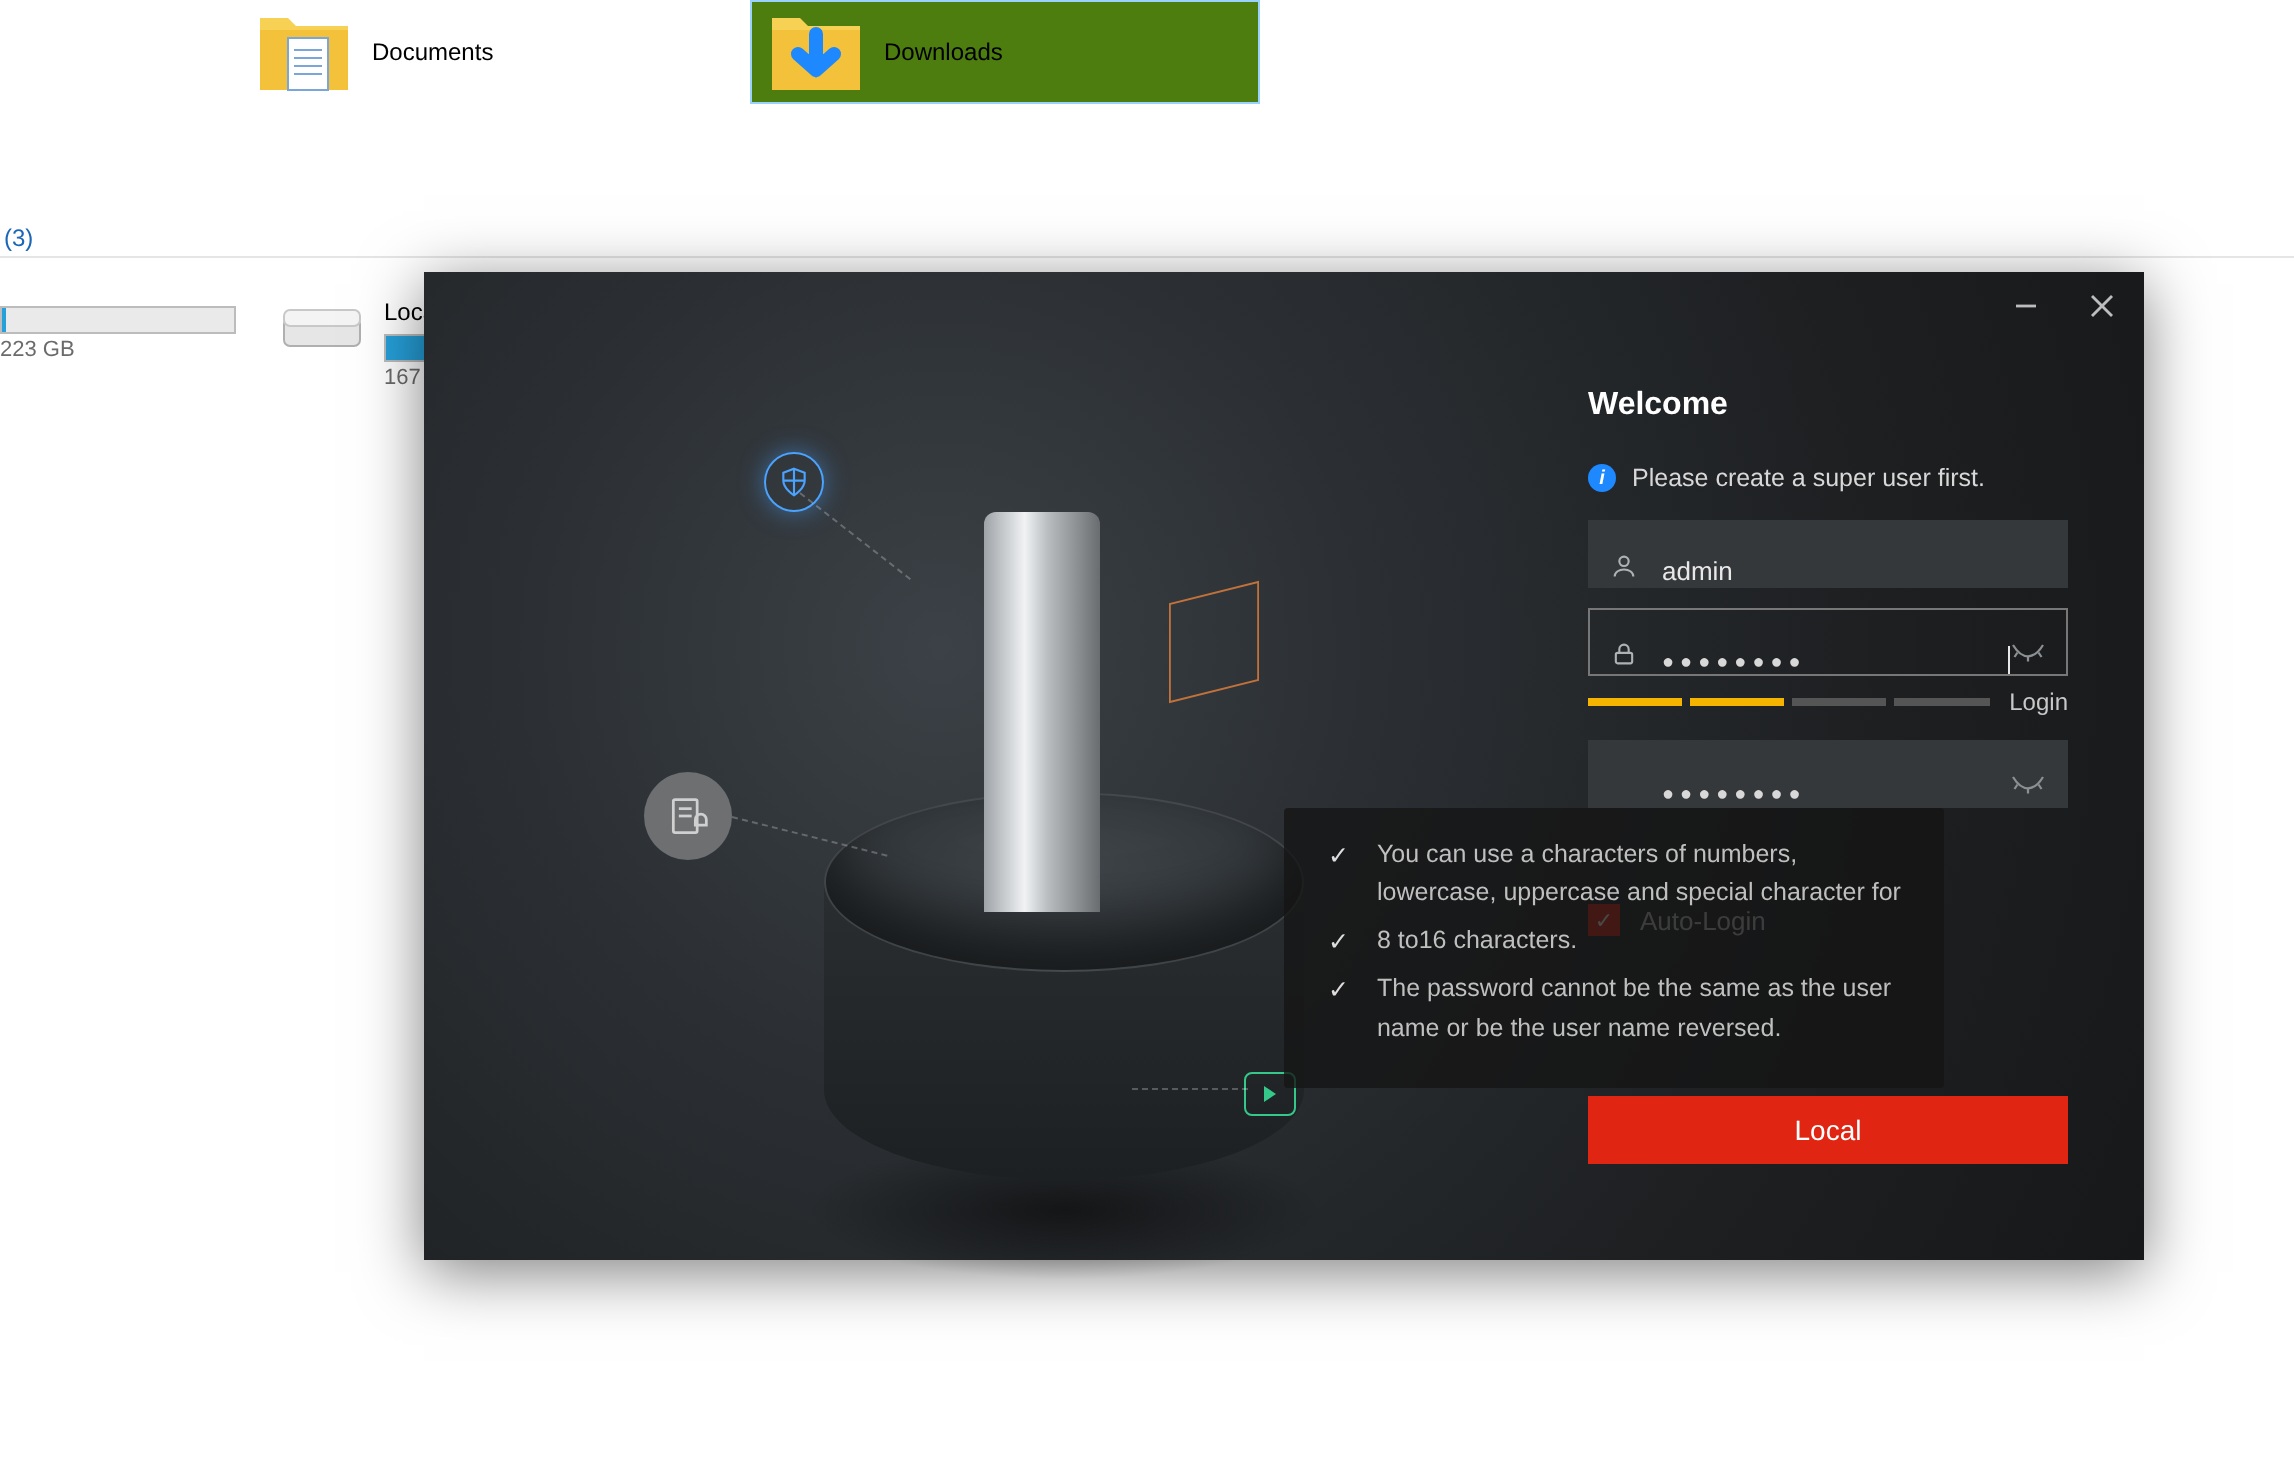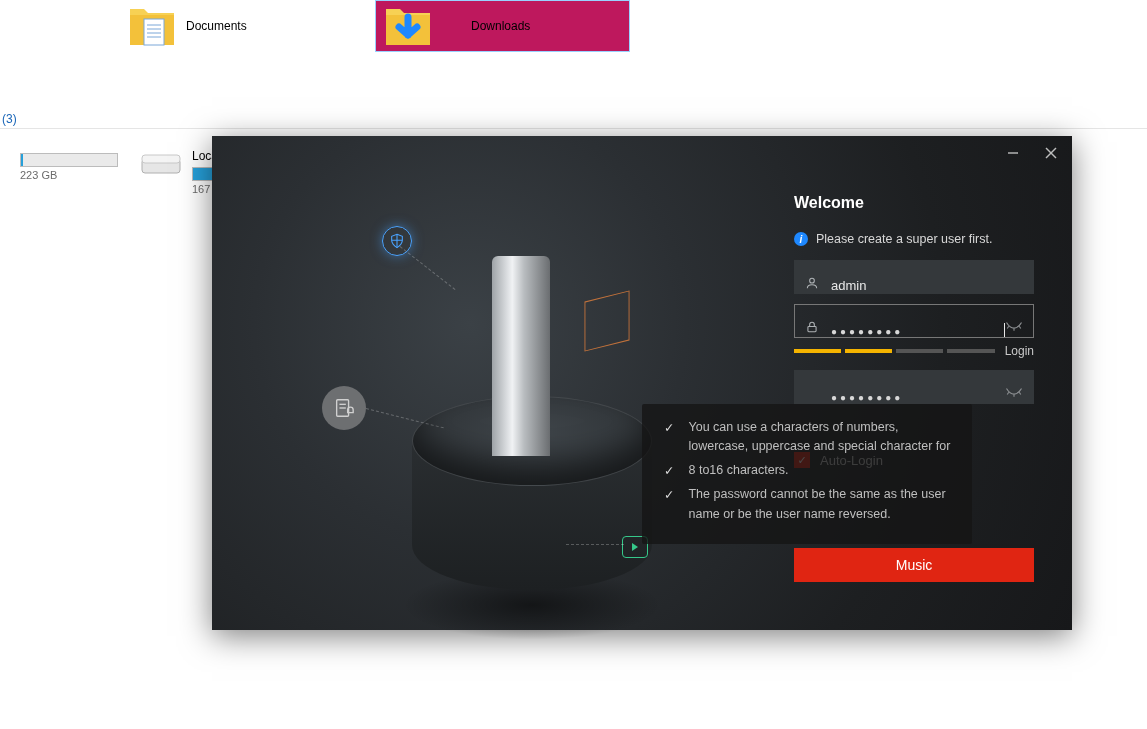--- a/index.html
+++ b/index.html
@@ -3,21 +3,21 @@
 <meta charset="utf-8">
 <style>
   * { box-sizing: border-box; margin: 0; padding: 0; }
   html, body { width: 1147px; height: 729px; font-family: "Segoe UI", Arial, sans-serif; font-size: 13px; background: #fff; color: #000; overflow: hidden; }
 
   
   .explorer { position: absolute; inset: 0; }
   .folder-row { display: flex; padding-left: 120px; gap: 0; }
   .folder-item { display: flex; align-items: center; width: 255px; height: 52px; padding: 4px 8px; cursor: pointer; }
   .folder-item.selected { background: #cce8ff; border: 1px solid #99d1ff; }
-  .folder-item.selected { background: #be185d; gap: 29px; }
+  .folder-item.selected { background: #4d7c0f; }
   .folder-icon { width: 48px; height: 42px; position: relative; flex-shrink: 0; margin-right: 10px; }
   .folder-label { font-size: 12px; color: #000; }
   .section-header { color: #1a66b8; font-size: 12px; padding: 2px 0 2px 2px; border-bottom: 1px solid #e5e5e5; margin-top: 58px; }
 
   .drives { display: flex; gap: 22px; align-items: flex-start; padding-top: 20px; }
   .drive-item { display: flex; align-items: flex-start; width: 255px; }
   .drive-icon { width: 42px; height: 30px; margin-right: 10px; }
   .drive-meta { flex: 1; }
   .drive-name { font-size: 12px; }
   .drive-bar { width: 100%; height: 14px; background: #eaeaea; border: 1px solid #bcbcbc; margin: 4px 0 2px; position: relative; }
@@ -115,21 +115,21 @@
     </div>
 
   </div>
 
   <div class="section-header">
     <span>(3)</span>
   </div>
 
   <div class="drives">
     <div class="drive-item drive-cut" style="width:118px;">
-      <div class="drive-meta" style="margin-left:0;padding-left:20px;">
+      <div class="drive-meta" style="margin-left:0;">
         <div class="drive-bar">
           <div class="drive-bar-fill" style="width:2%"></div>
         </div>
         <div class="drive-text">223 GB</div>
       </div>
     </div>
 
     <div class="drive-item">
       <span class="drive-icon">
         <svg viewBox="0 0 42 30" width="42" height="30">
@@ -260,15 +260,15 @@
             <line x1="19" y1="7" x2="21" y2="10"></line>
           </svg>
       </span>
     </div>
 
     <div class="chkrow">
       <span class="box">✓</span>
       <span>Auto-Login</span>
     </div>
 
-    <button class="loginbtn">Music</button>
+    <button class="loginbtn">Local</button>
   </div>
 </div>
 
 </body></html>

